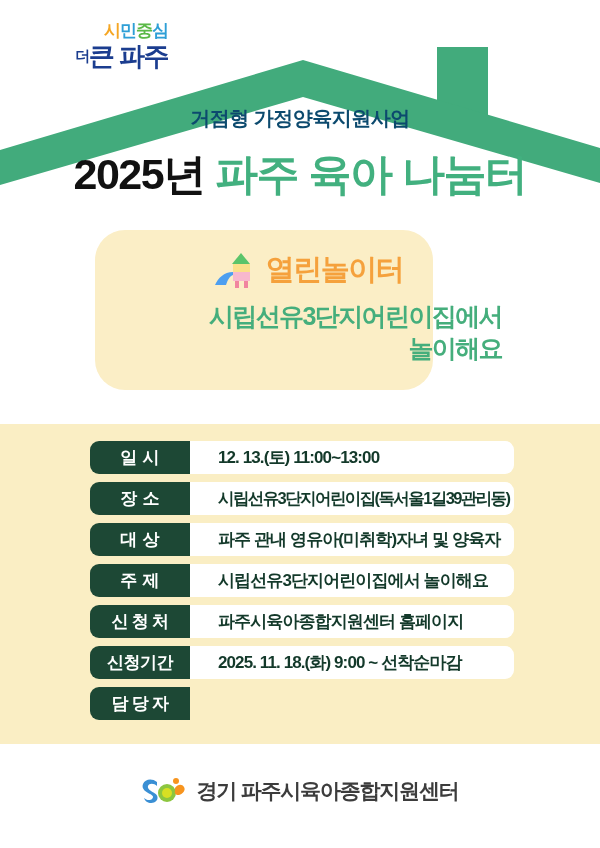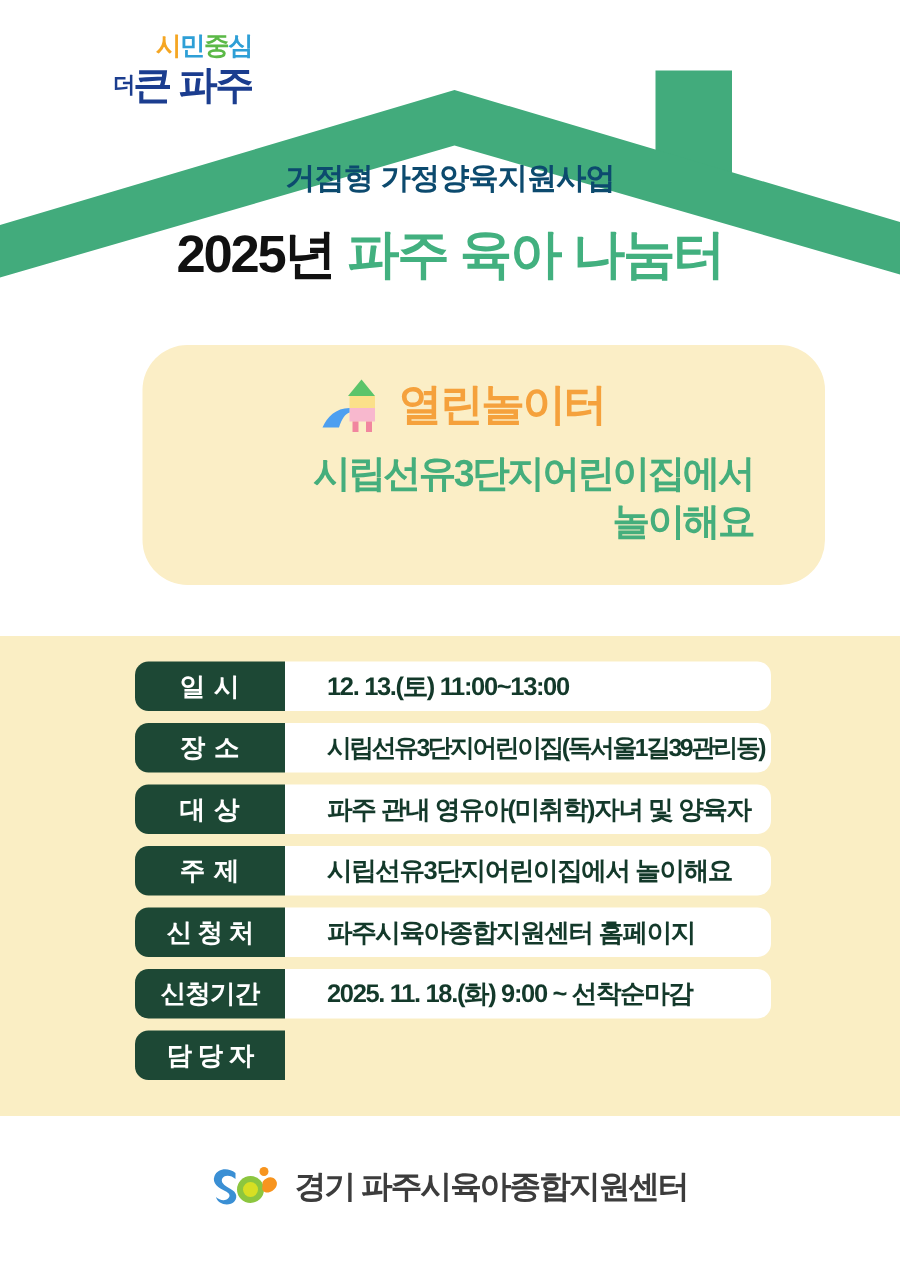--- a/index.html
+++ b/index.html
@@ -82,34 +82,34 @@
     font-weight: 800;
     letter-spacing: -0.5px;
     color: #0c4a6e;
   }
   .headline {
     position: absolute;
     left: 0;
     top: 146px;
     width: 600px;
     text-align: center;
-    font-size: 35px;
+    font-size: 43px;
     font-weight: 800;
     letter-spacing: -1.5px;
     white-space: nowrap;
   }
   .headline .yr { color: #111111; }
   .headline .gr { color: #42b07f; }
 
   
   .card {
     position: absolute;
     left: 95px;
     top: 230px;
-    width: 455px;
+    width: 338px;
     height: 160px;
     background: #fbeec6;
     border-radius: 30px;
   }
   .card-title-row {
     position: absolute;
     left: 0;
     top: 20px;
     width: 423px;
     display: flex;
@@ -161,20 +161,21 @@
     border-bottom-left-radius: 9px;
     color: #ffffff;
     font-size: 17px;
     font-weight: 800;
     letter-spacing: 0.5px;
     display: flex;
     align-items: center;
     justify-content: center;
     white-space: nowrap;
     box-sizing: border-box;
+    font-family: Liberation Serif, serif;
   }
   .row-label.tight { letter-spacing: -0.5px; }
   .row-value {
     flex: 1;
     background: #ffffff;
     border-top-right-radius: 9px;
     border-bottom-right-radius: 9px;
     color: #13392a;
     font-size: 17px;
     font-weight: 700;

